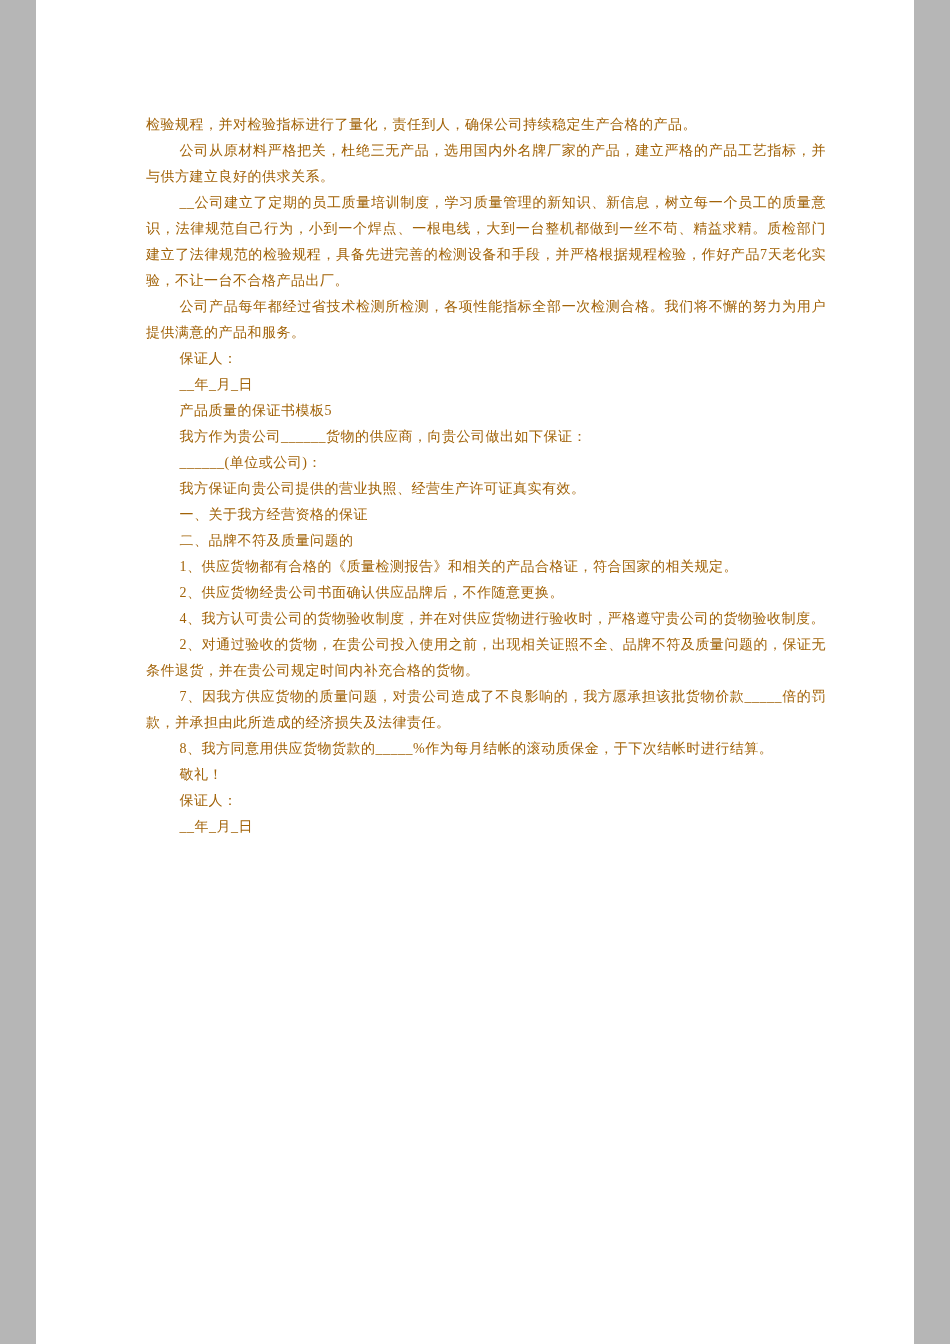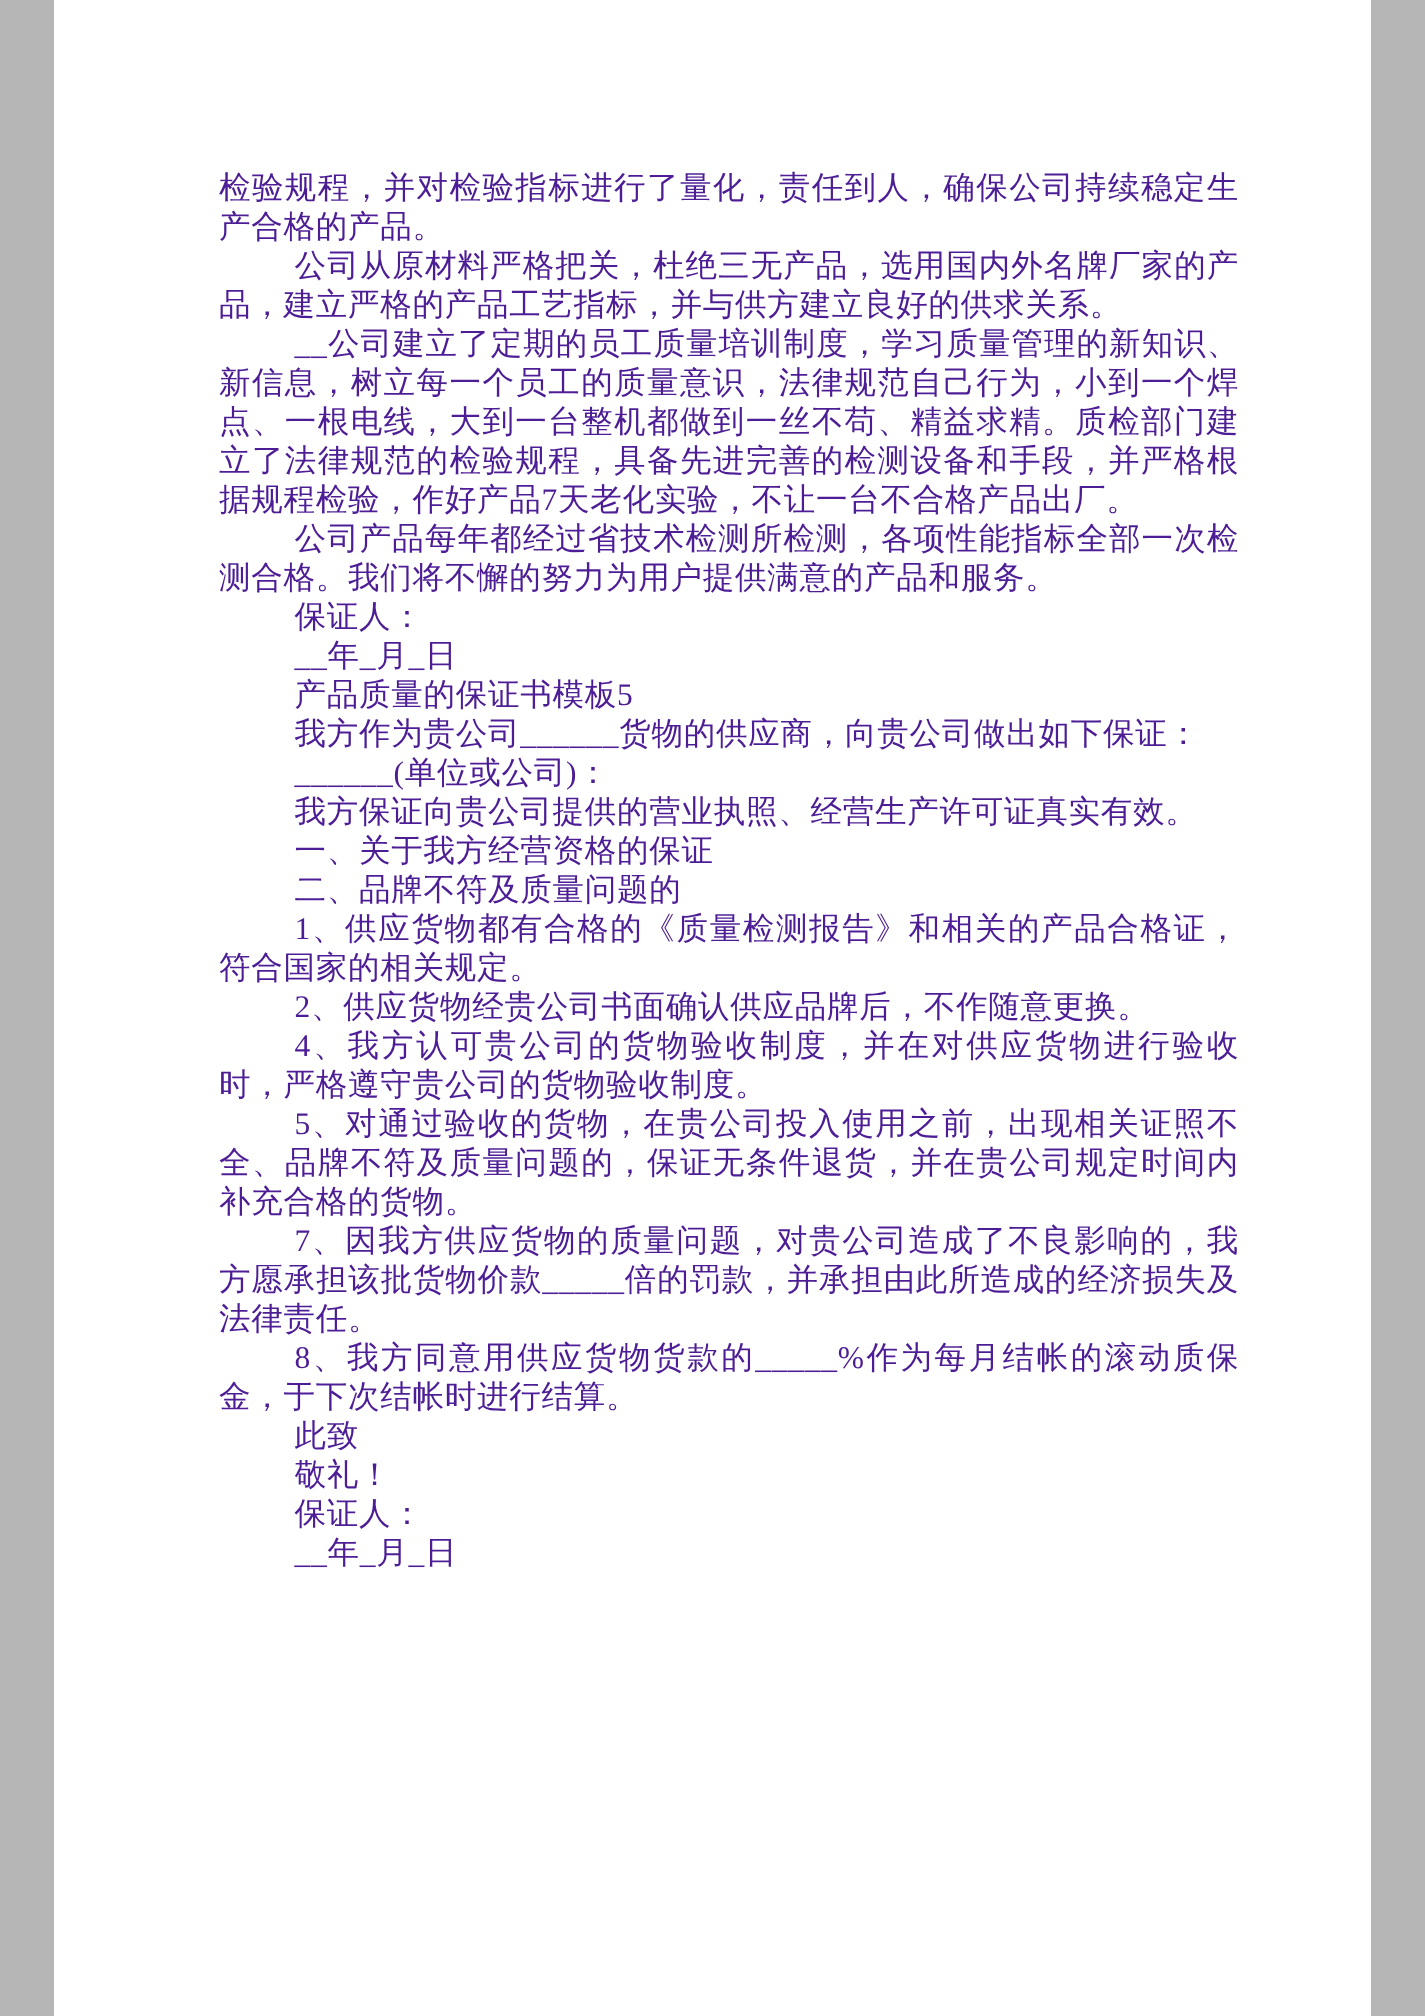--- a/index.html
+++ b/index.html
@@ -18,22 +18,22 @@
     width: 36px;
     background: #b6b6b6;
   }
   .side-strip.left  { left: 0; }
   .side-strip.right { right: 0; }
   .doc {
     position: absolute;
     left: 146px;
     top: 112px;
     width: 680px;
-    color: #4c1d95;
-    font-size: 21px;
+    color: #a16207;
+    font-size: 14px;
     line-height: 26px;
     text-align: justify;
     text-justify: inter-ideograph;
     letter-spacing: 0.5px;
   }
   .doc p { margin: 0; padding: 0; }
   .doc p.indent { text-indent: 2.4em; }
 </style>
 </head>
 <body>
@@ -51,20 +51,19 @@
     <p class="indent">__年_月_日</p>
     <p class="indent">产品质量的保证书模板5</p>
     <p class="indent">我方作为贵公司______货物的供应商，向贵公司做出如下保证：</p>
     <p class="indent">______(单位或公司)：</p>
     <p class="indent">我方保证向贵公司提供的营业执照、经营生产许可证真实有效。</p>
     <p class="indent">一、关于我方经营资格的保证</p>
     <p class="indent">二、品牌不符及质量问题的</p>
     <p class="indent">1、供应货物都有合格的《质量检测报告》和相关的产品合格证，符合国家的相关规定。</p>
     <p class="indent">2、供应货物经贵公司书面确认供应品牌后，不作随意更换。</p>
     <p class="indent">4、我方认可贵公司的货物验收制度，并在对供应货物进行验收时，严格遵守贵公司的货物验收制度。</p>
-    <p class="indent">5、对通过验收的货物，在贵公司投入使用之前，出现相关证照不全、品牌不符及质量问题的，保证无条件退货，并在贵公司规定时间内补充合格的货物。</p>
+    <p class="indent">2、对通过验收的货物，在贵公司投入使用之前，出现相关证照不全、品牌不符及质量问题的，保证无条件退货，并在贵公司规定时间内补充合格的货物。</p>
     <p class="indent">7、因我方供应货物的质量问题，对贵公司造成了不良影响的，我方愿承担该批货物价款_____倍的罚款，并承担由此所造成的经济损失及法律责任。</p>
     <p class="indent">8、我方同意用供应货物货款的_____%作为每月结帐的滚动质保金，于下次结帐时进行结算。</p>
-    <p class="indent">此致</p>
     <p class="indent">敬礼！</p>
     <p class="indent">保证人：</p>
     <p class="indent">__年_月_日</p>
   </div>
 
 </body></html>

